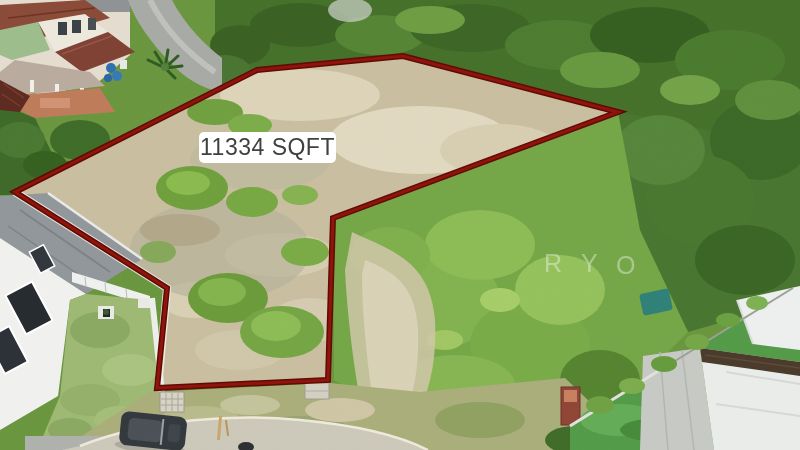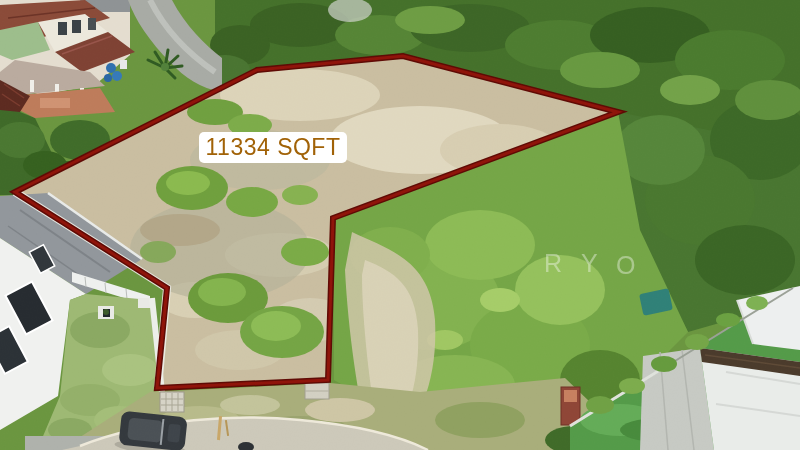--- a/index.html
+++ b/index.html
@@ -1,23 +1,23 @@
 <!DOCTYPE html>
 <html><head>
 <meta charset="utf-8">
 <style>
   html,body{margin:0;padding:0;background:#000;}
   body{width:800px;height:450px;position:relative;overflow:hidden;
        font-family:"Liberation Sans",sans-serif;}
   #photo{position:absolute;inset:0;}
   .area-label{
-    position:absolute;left:199px;top:132px;width:148px;height:31px;
+    position:absolute;left:199px;top:132px;width:137px;height:31px;
     background:#ffffff;border-radius:5px;
     display:flex;align-items:center;justify-content:center;
-    font-size:23px;font-weight:500;letter-spacing:.5px;color:#a16207;
+    font-size:23px;font-weight:500;letter-spacing:.5px;color:#404040;
   }
   .wm{font-size:25px;fill:#ffffff;opacity:.38;font-weight:500;}
 </style>
 </head>
 <body>
 
 <svg id="photo" width="800" height="450" viewBox="0 0 800 450" xmlns="http://www.w3.org/2000/svg">
   <defs>
     <filter id="grain" x="0" y="0" width="100%" height="100%">
       <feTurbulence type="fractalNoise" baseFrequency="0.75" numOctaves="2" result="n"></feTurbulence>

